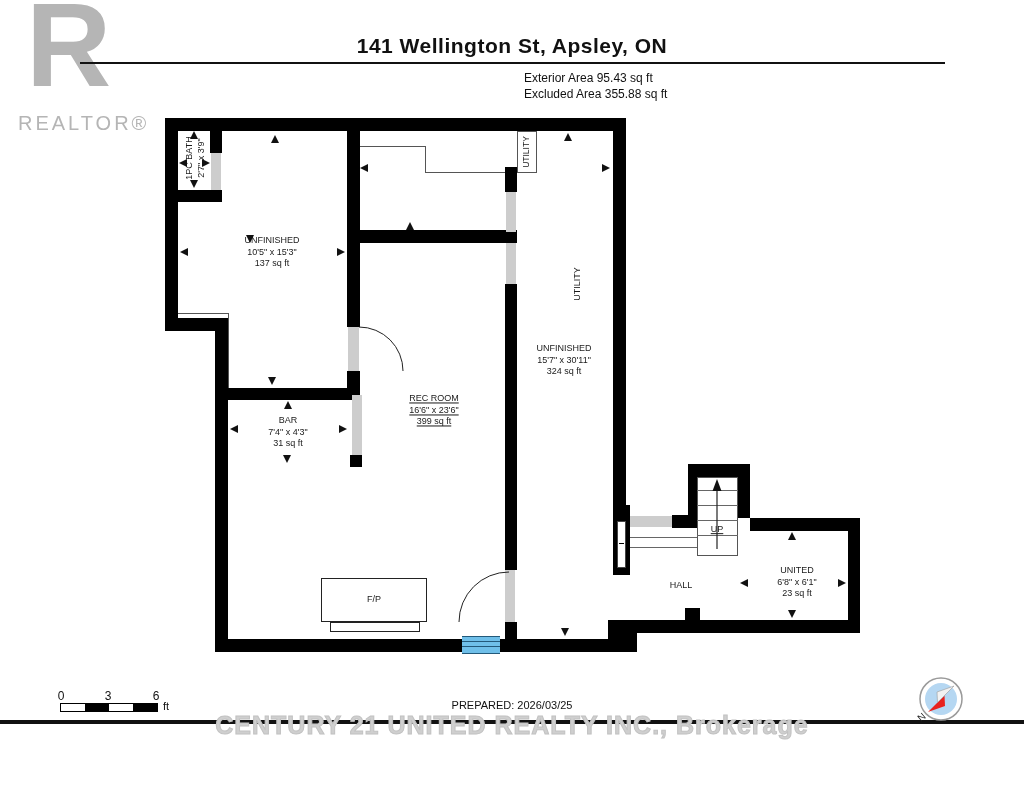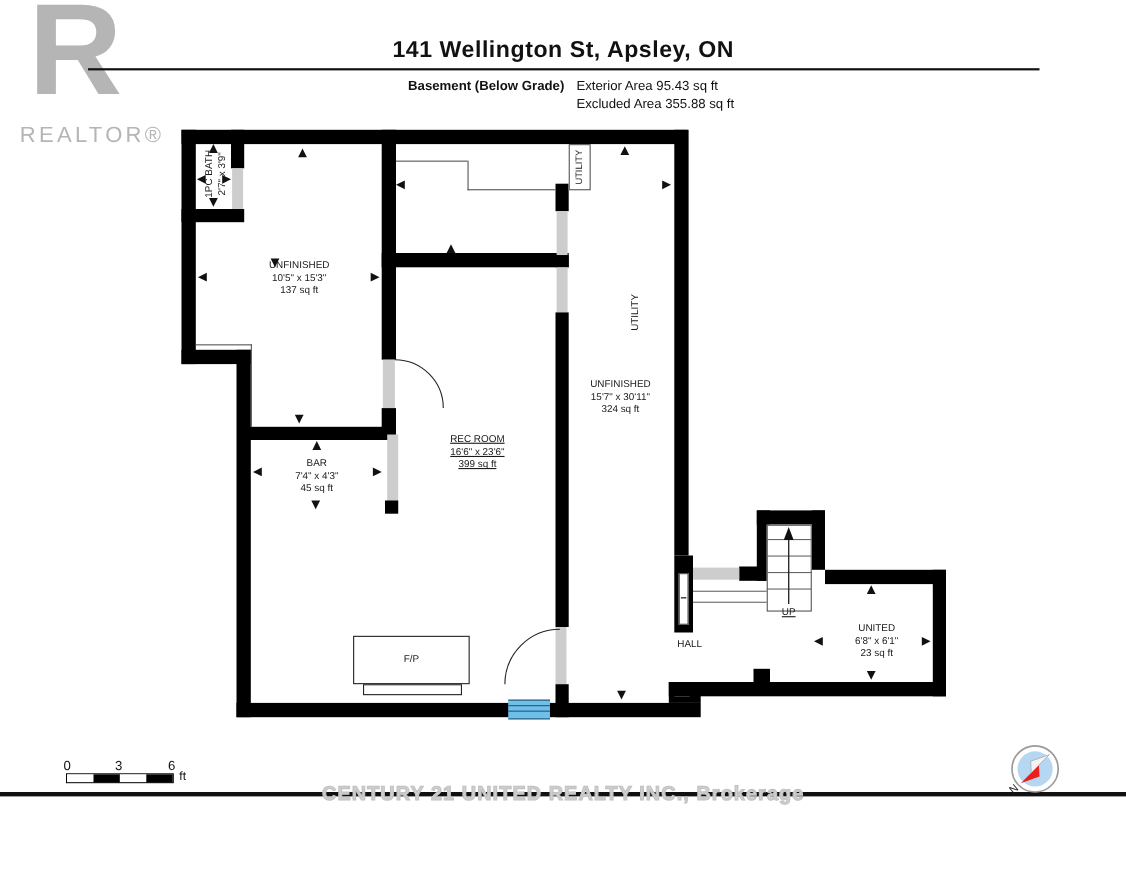--- a/index.html
+++ b/index.html
@@ -18,21 +18,21 @@
   .title{position:absolute;left:0;right:0;top:34px;text-align:center;font-size:21px;font-weight:bold;letter-spacing:.5px;}
   .rule1{position:absolute;left:80px;top:62px;width:865px;height:2px;background:#111;}
   .floorlbl{position:absolute;left:0;top:71px;width:513px;text-align:right;font-size:12px;font-weight:bold;}
   .areatxt{position:absolute;left:524px;font-size:12px;}
   .logoR{position:absolute;left:26px;top:-14px;font-size:118px;font-weight:bold;color:#b5b5b5;line-height:1;}
   .logoTxt{position:absolute;left:18px;top:112px;font-size:20px;letter-spacing:3px;color:#b5b5b5;}
   .scaleNum{position:absolute;top:689px;font-size:12px;transform:translateX(-50%);}
   .scalebar{position:absolute;left:60px;top:703px;width:96px;height:7px;border:1px solid #000;display:flex;}
   .scalebar span{display:block;width:24px;height:7px;}
   .prepared{position:absolute;left:0;right:0;top:699px;text-align:center;font-size:11px;}
-  .watermark{position:absolute;left:0;right:0;top:711px;text-align:center;font-size:18px;font-weight:bold;letter-spacing:1px;color:#cfcfcf;-webkit-text-stroke:1px #c2c2c2;z-index:6;}
+  .watermark{position:absolute;left:0;right:0;top:711px;text-align:center;font-size:25px;font-weight:bold;letter-spacing:1px;color:#cfcfcf;-webkit-text-stroke:1px #c2c2c2;z-index:6;}
   .rule2{position:absolute;left:0;top:720px;width:1024px;height:4px;background:#111;z-index:5;}
   .disclaimer{position:absolute;left:37px;top:733px;font-size:10.5px;z-index:7;}
   .stairbox{position:absolute;left:697px;top:477px;width:41px;height:79px;background:#fff;border:1px solid #555;box-sizing:border-box;}
   .fpbox{position:absolute;left:321px;top:578px;width:106px;height:44px;border:1.5px solid #222;background:#fff;box-sizing:border-box;}
   .fpbase{position:absolute;left:330px;top:622px;width:90px;height:10px;border:1.5px solid #222;background:#fff;box-sizing:border-box;}
   .window{position:absolute;left:462px;top:636px;width:38px;height:16px;background:#6fbfe9;border-top:1px solid #23597a;border-bottom:1px solid #23597a;z-index:3;}
   .window i{display:block;height:4px;border-bottom:1px solid #23597a;}
   .ubox{position:absolute;left:517px;top:131px;width:20px;height:42px;border:1px solid #555;background:#fff;box-sizing:border-box;}
   svg.overlay{position:absolute;left:0;top:0;z-index:8;pointer-events:none;}
   .slot{position:absolute;left:617px;top:521px;width:9px;height:47px;background:#fff;border:1px solid #444;box-sizing:border-box;}
@@ -42,21 +42,20 @@
 </style>
 </head>
 <body>
 
 <div id="stage">
 
   <div class="logoR">R</div>
   <div class="logoTxt">REALTOR®</div>
   <div class="title">141 Wellington St, Apsley, ON</div>
   <div class="rule1"></div>
-  <div class="floorlbl">Basement (Below Grade)</div>
   <div class="areatxt" style="top:71px;">Exterior Area 95.43 sq ft</div>
   <div class="areatxt" style="top:87px;">Excluded Area 355.88 sq ft</div>
 
   <div class="w" style="left:165px;top:118px;width:460px;height:13px;"></div>
   <div class="w" style="left:165px;top:118px;width:13px;height:213px;"></div>
   <div class="w" style="left:165px;top:318px;width:63px;height:13px;"></div>
   <div class="w" style="left:215px;top:318px;width:13px;height:334px;"></div>
   <div class="w" style="left:215px;top:639px;width:422px;height:13px;"></div>
   <div class="w" style="left:210px;top:118px;width:12px;height:35px;"></div>
   <div class="g" style="left:211px;top:153px;width:10px;height:37px;"></div>
@@ -122,21 +121,21 @@
     <div>2'7" x 3'9"</div>
   </div>
   <div class="lbl" style="left:272px;top:253px;">
     <div>UNFINISHED</div>
     <div>10'5" x 15'3"</div>
     <div>137 sq ft</div>
   </div>
   <div class="lbl" style="left:288px;top:433px;">
     <div>BAR</div>
     <div>7'4" x 4'3"</div>
-    <div>45 sq ft</div>
+    <div>31 sq ft</div>
   </div>
   <div class="lbl" style="left:434px;top:411px;text-decoration:underline;">
     <div>REC ROOM</div>
     <div>16'6" x 23'6"</div>
     <div>399 sq ft</div>
   </div>
   <div class="lbl rot" style="left:527px;top:152px;font-size:8.5px;">
     <div>UTILITY</div>
   </div>
   <div class="lbl rot" style="left:578px;top:284px;">
@@ -145,24 +144,24 @@
   <div class="lbl" style="left:564px;top:361px;">
     <div>UNFINISHED</div>
     <div>15'7" x 30'11"</div>
     <div>324 sq ft</div>
   </div>
   <div class="lbl" style="left:797px;top:583px;">
     <div>UNITED</div>
     <div>6'8" x 6'1"</div>
     <div>23 sq ft</div>
   </div>
-  <div class="lbl" style="left:627px;top:586px;text-align:center;">
+  <div class="lbl" style="left:681px;top:586px;text-align:center;">
     <div>HALL</div>
   </div>
-  <div class="lbl" style="left:717px;top:557px;text-decoration:underline;">
+  <div class="lbl" style="left:717px;top:530px;text-decoration:underline;">
     <div>UP</div>
   </div>
   <div class="lbl" style="left:374px;top:600px;">
     <div>F/P</div>
   </div>
 
   <div class="ar up" style="left:194px;top:135px;"></div>
   <div class="ar dn" style="left:194px;top:184px;"></div>
   <div class="ar lf" style="left:183px;top:163px;"></div>
   <div class="ar rt" style="left:206px;top:163px;"></div>
@@ -202,16 +201,17 @@
   <div class="scaleNum" style="left:61px;">0</div>
   <div class="scaleNum" style="left:108px;">3</div>
   <div class="scaleNum" style="left:156px;">6</div>
   <div class="scalebar">
     <span style="background:#fff;"></span>
       <span style="background:#000;"></span>
       <span style="background:#fff;"></span>
       <span style="background:#000;"></span>
   </div>
   <div class="abs" style="left:163px;top:700px;font-size:11px;">ft</div>
+  <div class="prepared">PREPARED: 2026/03/25</div>
   <div class="watermark">CENTURY 21 UNITED REALTY INC., Brokerage</div>
   <div class="rule2"></div>
 
 </div>
 
 </body></html>

